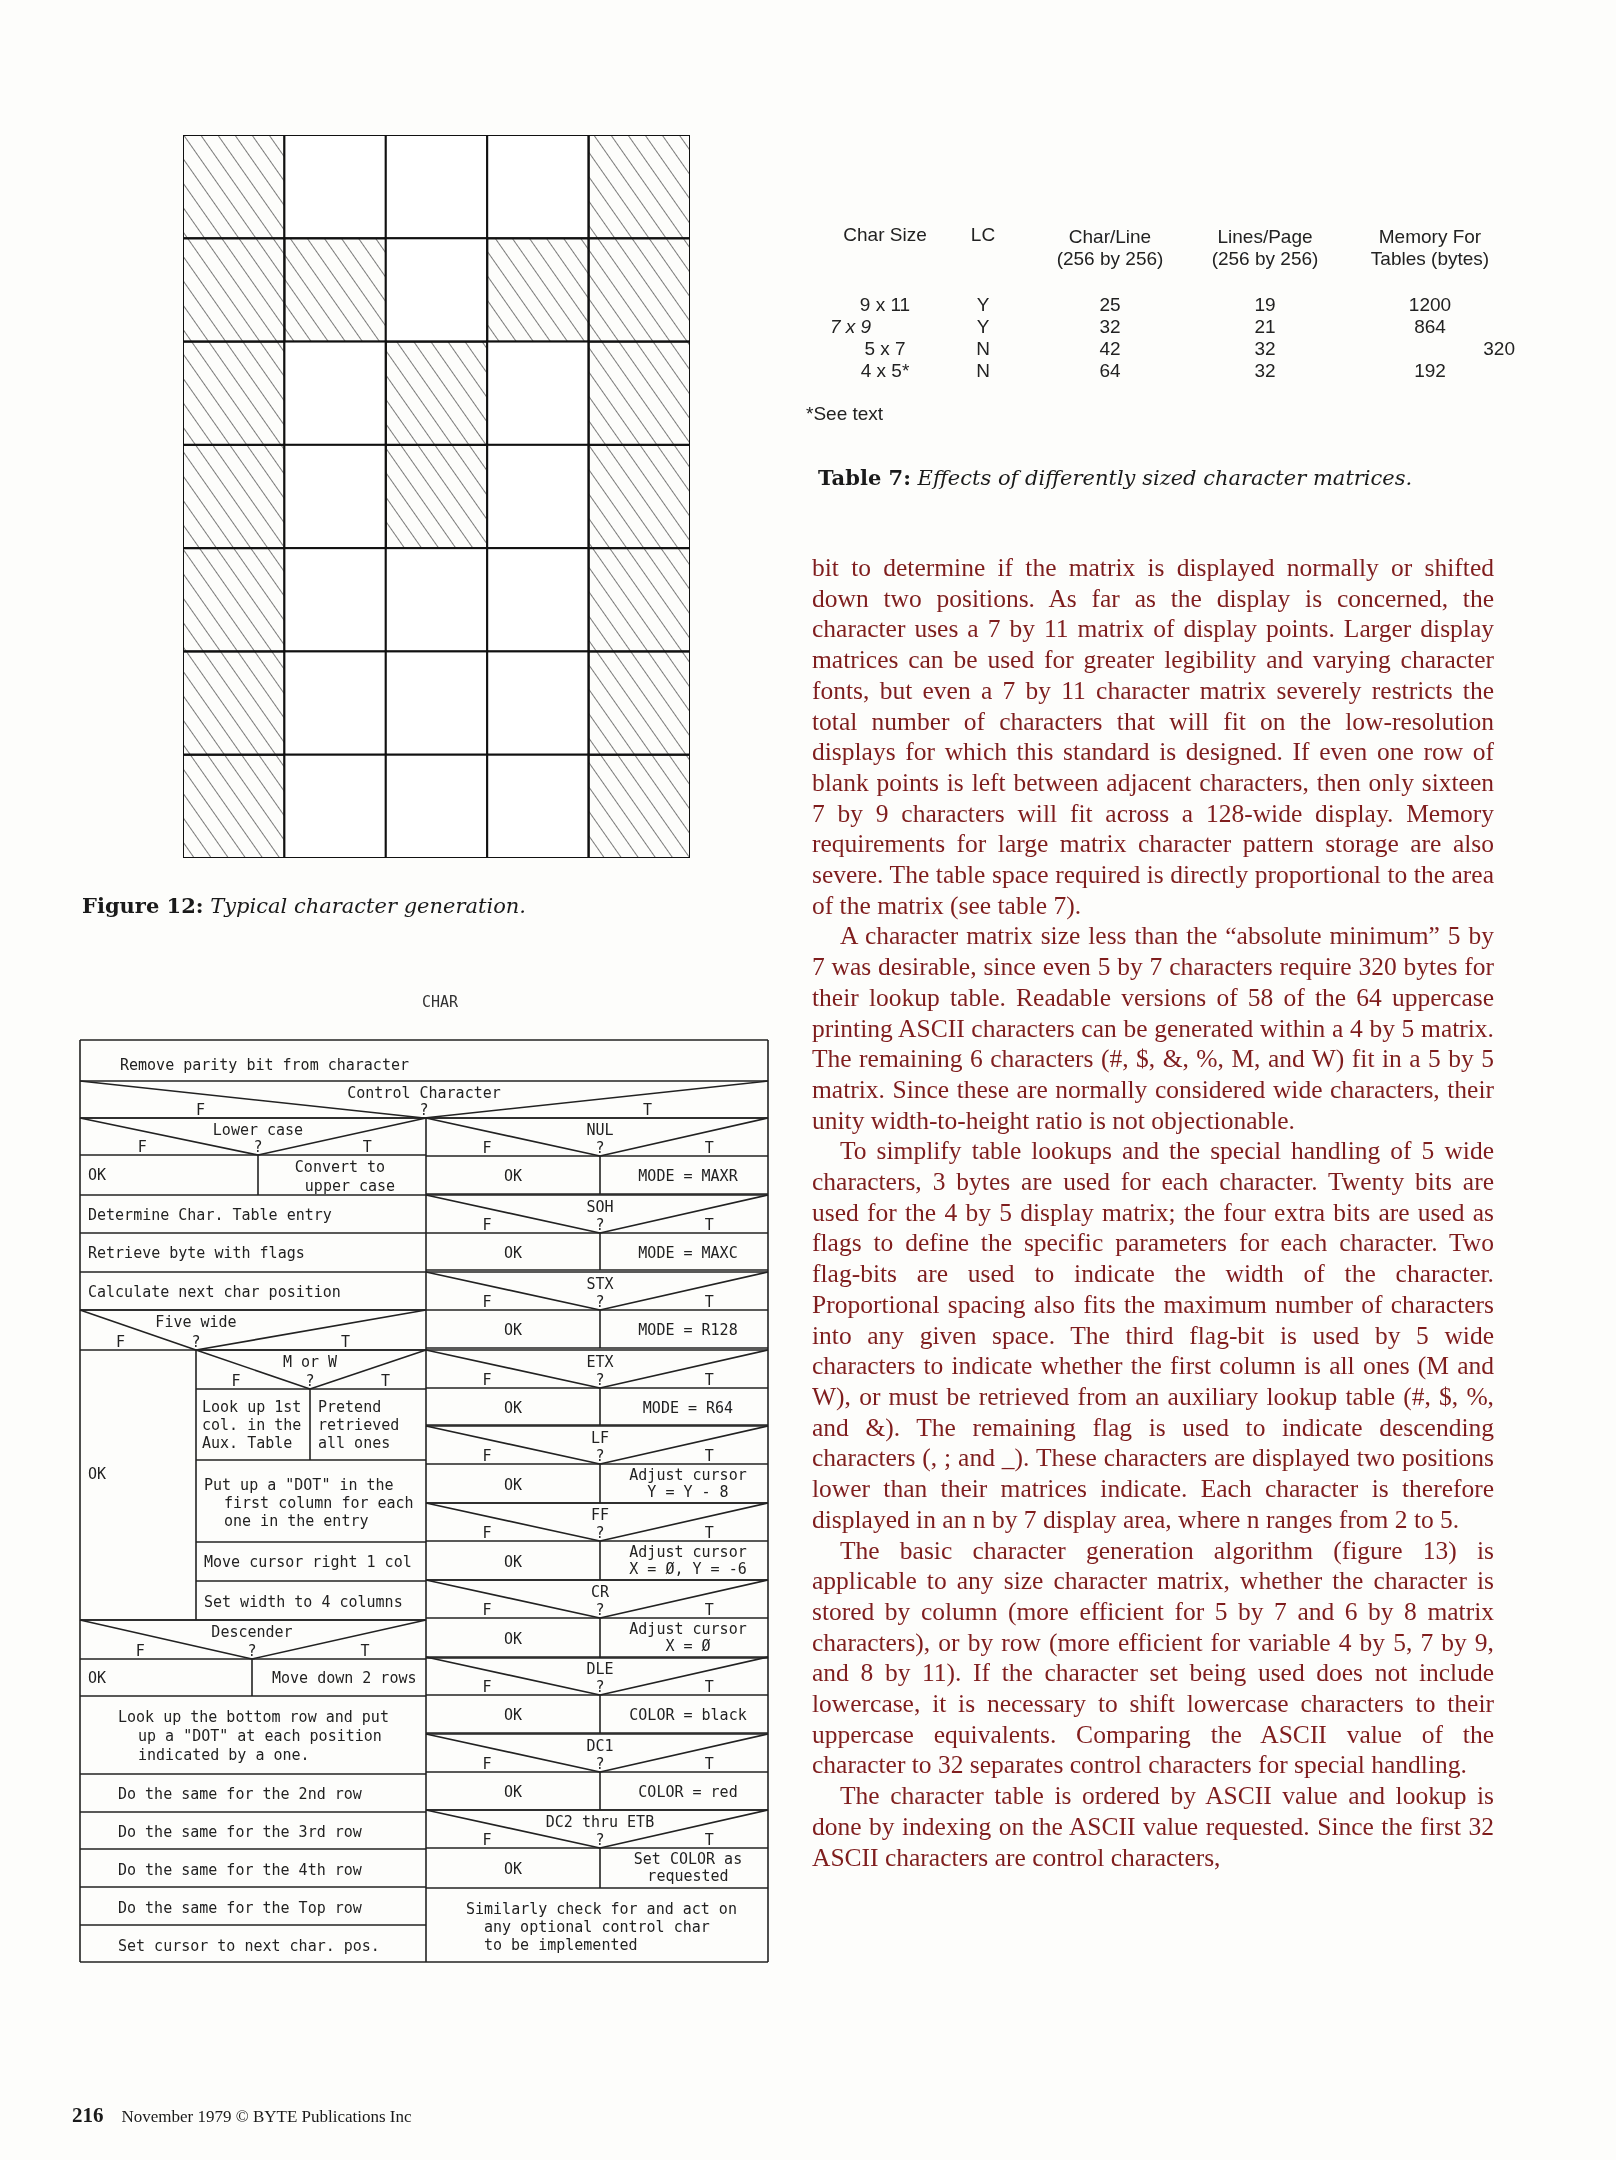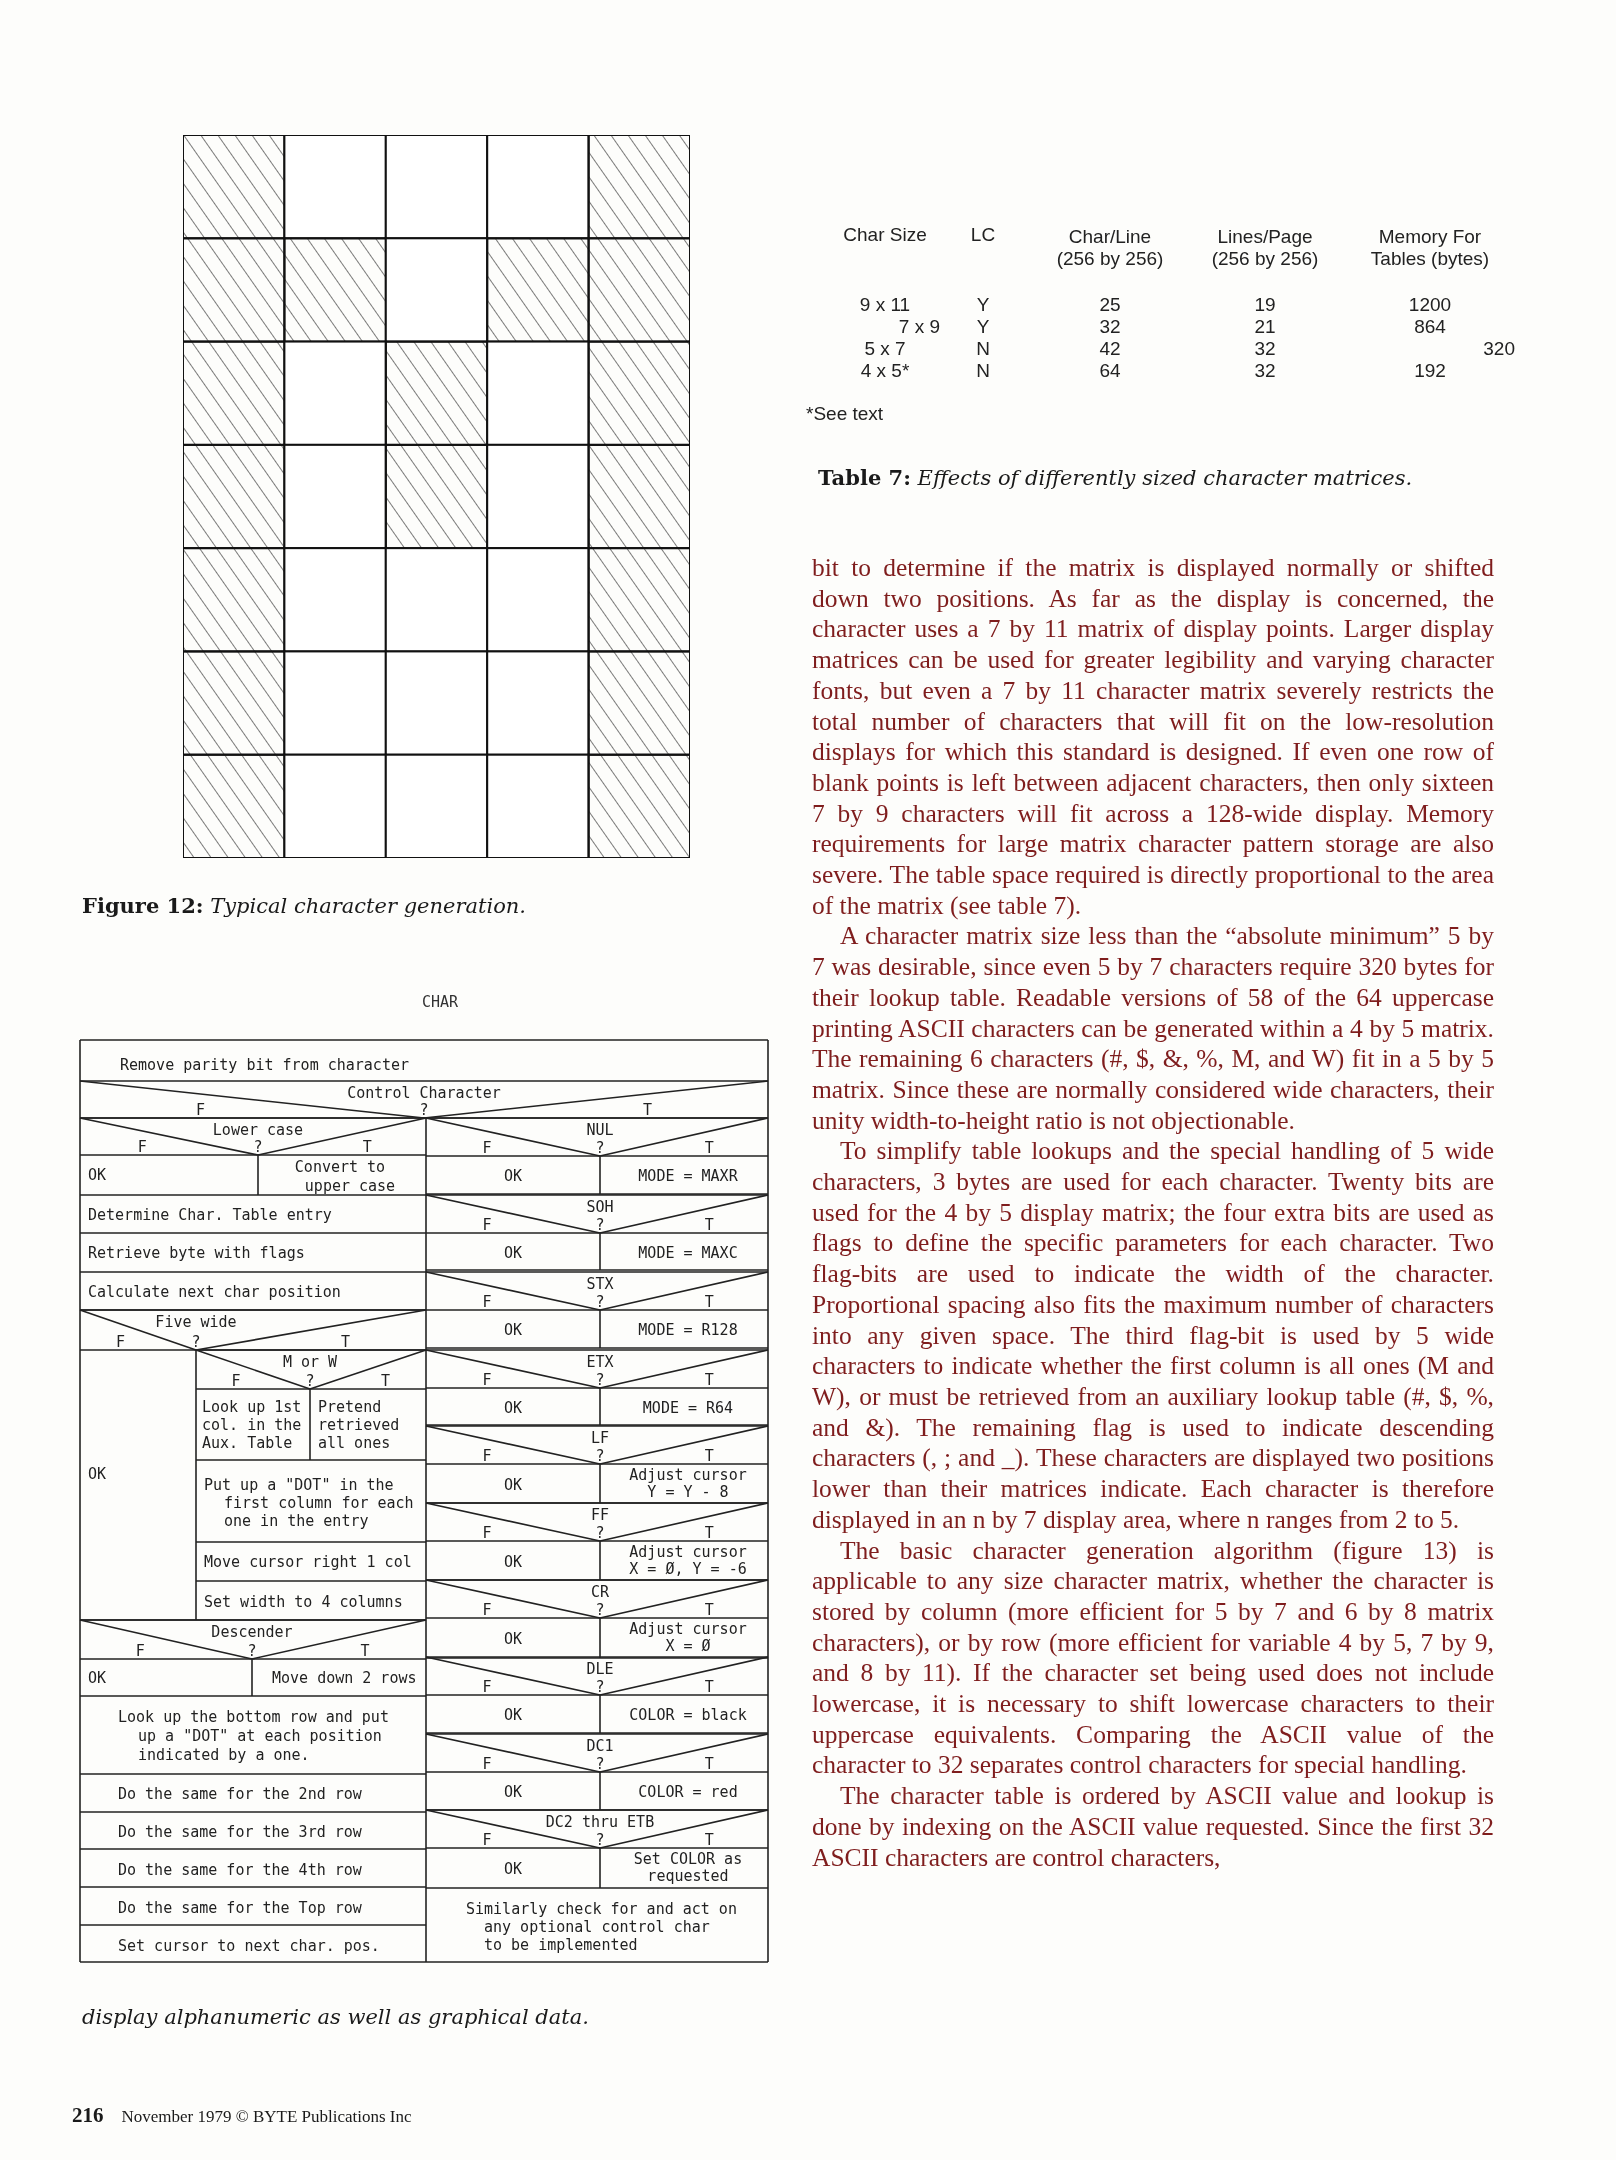--- a/index.html
+++ b/index.html
@@ -89,21 +89,21 @@
   <div class="t7 hdr" style="left:1345px;top:226px;width:170px;">
     <div>Memory For</div>
     <div>Tables (bytes)</div>
   </div>
   <div id="t7rows">
       <div class="t7" style="left: 830px; top: 294px; width: 110px; text-align: center;">9 x 11</div>
       <div class="t7" style="left: 958px; top: 294px; width: 50px; text-align: center;">Y</div>
       <div class="t7" style="left: 1030px; top: 294px; width: 160px; text-align: center;">25</div>
       <div class="t7" style="left: 1195px; top: 294px; width: 140px; text-align: center;">19</div>
       <div class="t7" style="left: 1345px; top: 294px; width: 170px; text-align: center;">1200</div>
-      <div class="t7" style="left: 830px; top: 316px; width: 110px; text-align: right;">7 x 9</div>
+      <div class="t7" style="left: 830px; top: 316px; width: 110px; text-align: left; font-style: italic;">7 x 9</div>
       <div class="t7" style="left: 958px; top: 316px; width: 50px; text-align: center;">Y</div>
       <div class="t7" style="left: 1030px; top: 316px; width: 160px; text-align: center;">32</div>
       <div class="t7" style="left: 1195px; top: 316px; width: 140px; text-align: center;">21</div>
       <div class="t7" style="left: 1345px; top: 316px; width: 170px; text-align: center;">864</div>
       <div class="t7" style="left: 830px; top: 338px; width: 110px; text-align: center;">5 x 7</div>
       <div class="t7" style="left: 958px; top: 338px; width: 50px; text-align: center;">N</div>
       <div class="t7" style="left: 1030px; top: 338px; width: 160px; text-align: center;">42</div>
       <div class="t7" style="left: 1195px; top: 338px; width: 140px; text-align: center;">32</div>
       <div class="t7" style="left: 1345px; top: 338px; width: 170px; text-align: right;">320</div>
       <div class="t7" style="left: 830px; top: 360px; width: 110px; text-align: center;">4 x 5*</div>
@@ -341,21 +341,20 @@
       <text x="513" y="1874" class="fc" text-anchor="middle">OK</text>
       <text x="688" y="1864" class="fc" text-anchor="middle">Set COLOR as</text>
       <text x="688" y="1881" class="fc" text-anchor="middle">requested</text>
       <text x="466" y="1914" class="fc" text-anchor="start">Similarly check for and act on</text>
       <text x="484" y="1932" class="fc" text-anchor="start">any optional control char</text>
       <text x="484" y="1950" class="fc" text-anchor="start">to be implemented</text>
     </g>
 </svg>
 
 <div class="caption" style="left:82px;top:2003px;line-height:29px;">
-  <div><i>display alphanumeric as well as graphical data.</i></div>
 </div>
 
 <div id="bodytext">
   <p>bit to determine if the matrix is displayed normally or shifted down two positions. As far as the display is concerned, the character uses a 7 by 11 matrix of display points. Larger display matrices can be used for greater legibility and varying character fonts, but even a 7 by 11 character matrix severely restricts the total number of characters that will fit on the low-resolution displays for which this standard is designed. If even one row of blank points is left between adjacent characters, then only sixteen 7 by 9 characters will fit across a 128-wide display. Memory requirements for large matrix character pattern storage are also severe. The table space required is directly proportional to the area of the matrix (see table 7).</p>
   <p class="ind">A character matrix size less than the “absolute minimum” 5 by 7 was desirable, since even 5 by 7 characters require 320 bytes for their lookup table. Readable versions of 58 of the 64 uppercase printing ASCII characters can be generated within a 4 by 5 matrix. The remaining 6 characters (#, $, &amp;, %, M, and W) fit in a 5 by 5 matrix. Since these are normally considered wide characters, their unity width-to-height ratio is not objectionable.</p>
   <p class="ind">To simplify table lookups and the special handling of 5 wide characters, 3 bytes are used for each character. Twenty bits are used for the 4 by 5 display matrix; the four extra bits are used as flags to define the specific parameters for each character. Two flag-bits are used to indicate the width of the character. Proportional spacing also fits the maximum number of characters into any given space. The third flag-bit is used by 5 wide characters to indicate whether the first column is all ones (M and W), or must be retrieved from an auxiliary lookup table (#, $, %, and &amp;). The remaining flag is used to indicate descending characters (,  ; and _). These characters are displayed two positions lower than their matrices indicate. Each character is therefore displayed in an n by 7 display area, where n ranges from 2 to 5.</p>
   <p class="ind">The basic character generation algorithm (figure 13) is applicable to any size character matrix, whether the character is stored by column (more efficient for 5 by 7 and 6 by 8 matrix characters), or by row (more efficient for variable 4 by 5, 7 by 9, and 8 by 11). If the character set being used does not include lowercase, it is necessary to shift lowercase characters to their uppercase equivalents. Comparing the ASCII value of the character to 32 separates control characters for special handling.</p>
   <p class="ind">The character table is ordered by ASCII value and lookup is done by indexing on the ASCII value requested. Since the first 32 ASCII characters are control characters,</p>
 </div>
 

